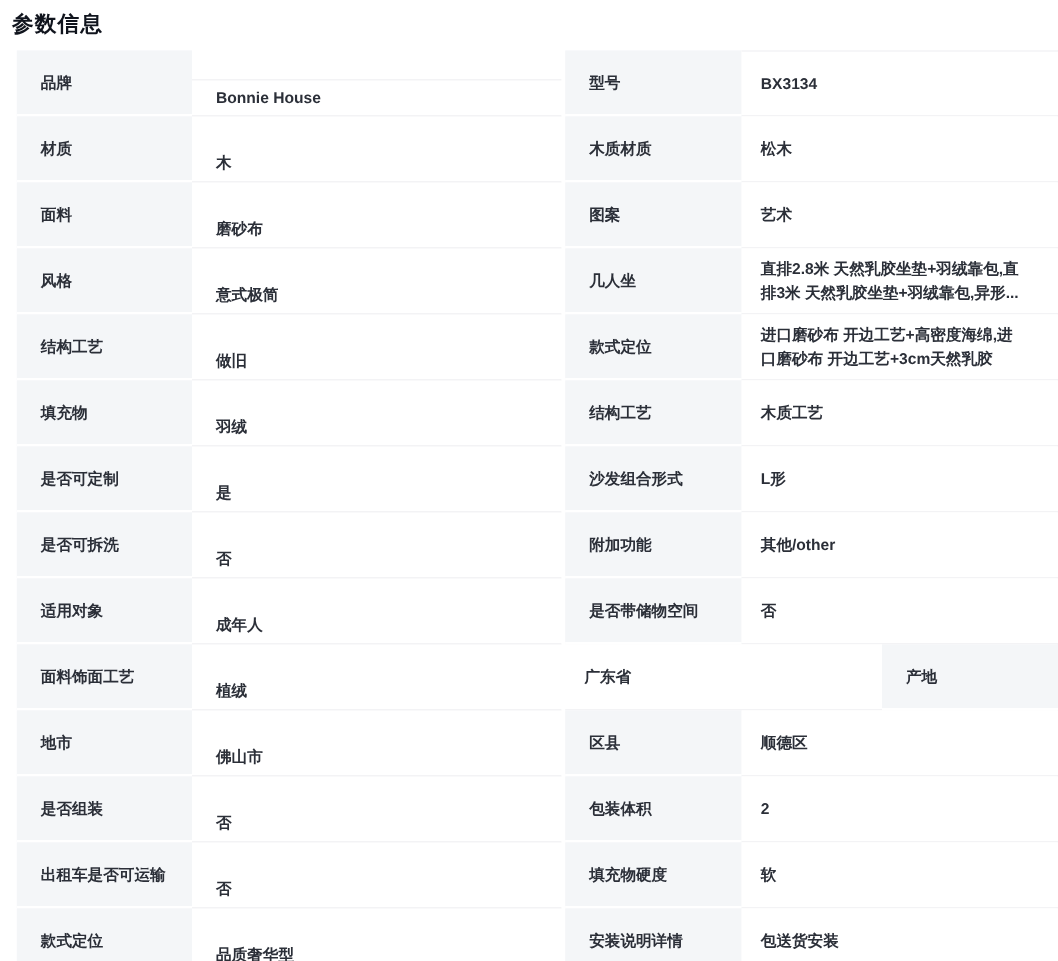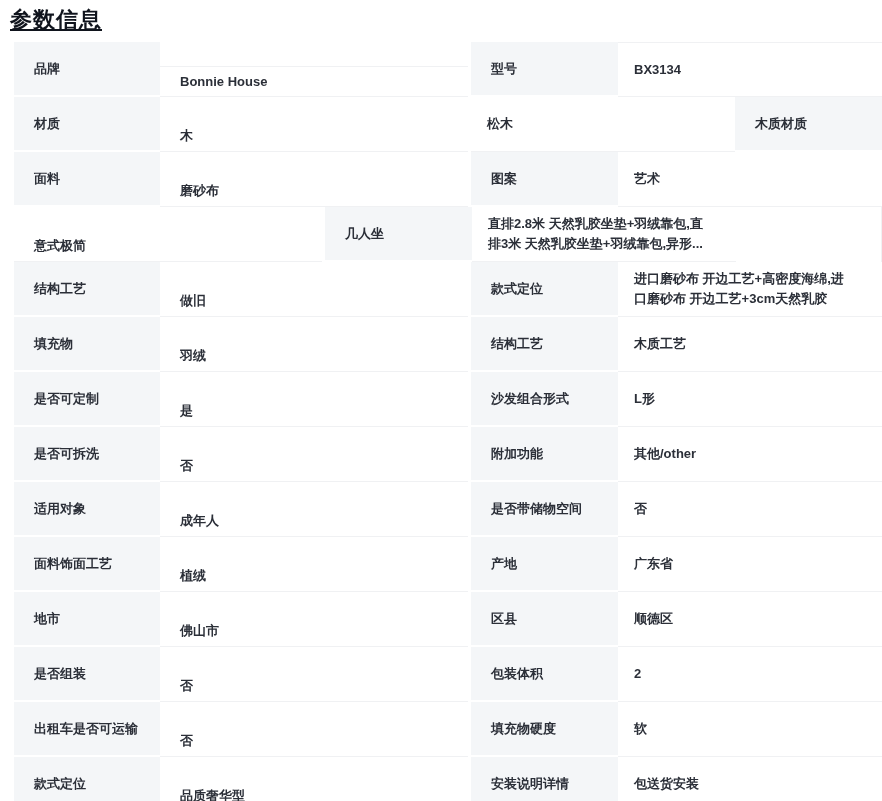--- a/index.html
+++ b/index.html
@@ -16,26 +16,25 @@
   }
   .page{
     position:relative;
     width:882px;
     height:801px;
     overflow:hidden;
     background:var(--page-bg);
   }
   .section-title{
     padding:8px 0 0 10px;
-    font-size:22px;
+    font-size:18px;
     line-height:24px;
     font-weight:700;
     letter-spacing:1px;
     color:var(--title-text);
-    text-decoration:underline;
   }
   .param-table{
     margin:10px 0 0 14px;
     width:868px;
     border-right:1px solid var(--row-border);
   }
   .prow{
     display:flex;
     width:868px;
     height:55px;
@@ -86,33 +85,34 @@
       <div class="cell val l">Bonnie House</div>
       <div class="gap"></div>
       <div class="cell lbl r">型号</div>
       <div class="cell val r">BX3134</div>
     </div>
 
     <div class="prow">
       <div class="cell lbl l">材质</div>
       <div class="cell val l">木</div>
       <div class="gap"></div>
+      <div class="cell lbl r">木质材质</div>
       <div class="cell val r">松木</div>
-      <div class="cell lbl r">木质材质</div>
     </div>
 
     <div class="prow">
       <div class="cell lbl l">面料</div>
       <div class="cell val l">磨砂布</div>
       <div class="gap"></div>
       <div class="cell lbl r">图案</div>
       <div class="cell val r">艺术</div>
     </div>
 
     <div class="prow">
+      <div class="cell lbl l">风格</div>
       <div class="cell val l">意式极简</div>
       <div class="gap"></div>
       <div class="cell lbl r">几人坐</div>
       <div class="cell val r">直排2.8米 天然乳胶坐垫+羽绒靠包,直排3米 天然乳胶坐垫+羽绒靠包,异形...</div>
     </div>
 
     <div class="prow">
       <div class="cell lbl l">结构工艺</div>
       <div class="cell val l">做旧</div>
       <div class="gap"></div>
@@ -149,22 +149,22 @@
       <div class="cell val l">成年人</div>
       <div class="gap"></div>
       <div class="cell lbl r">是否带储物空间</div>
       <div class="cell val r">否</div>
     </div>
 
     <div class="prow">
       <div class="cell lbl l">面料饰面工艺</div>
       <div class="cell val l">植绒</div>
       <div class="gap"></div>
+      <div class="cell val r">广东省</div>
       <div class="cell lbl r">产地</div>
-      <div class="cell val r">广东省</div>
     </div>
 
     <div class="prow">
       <div class="cell lbl l">地市</div>
       <div class="cell val l">佛山市</div>
       <div class="gap"></div>
       <div class="cell lbl r">区县</div>
       <div class="cell val r">顺德区</div>
     </div>
 

